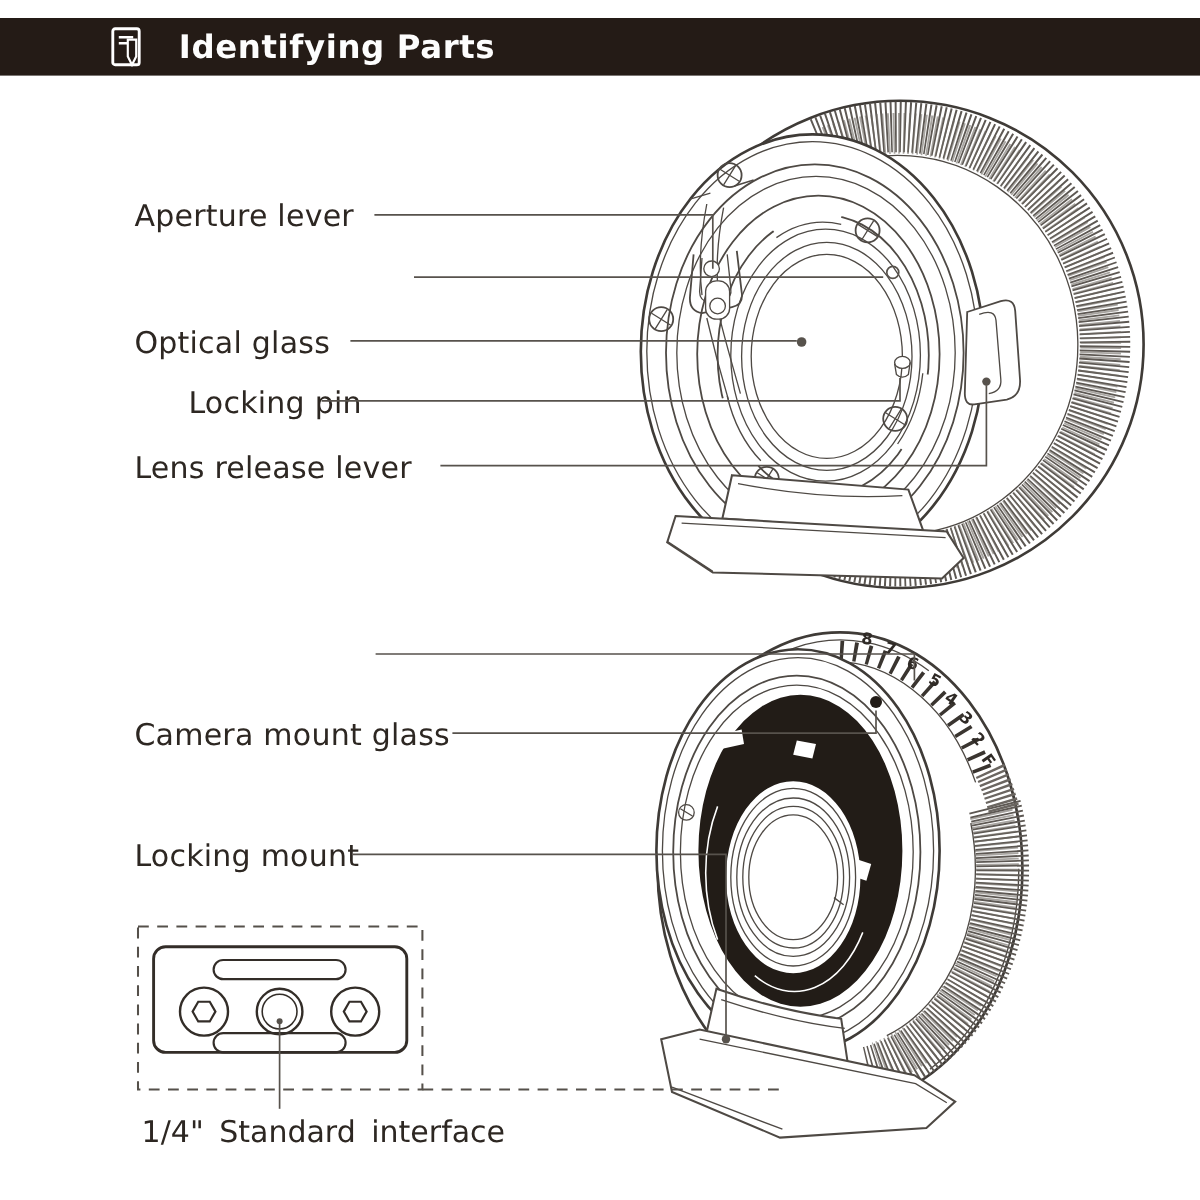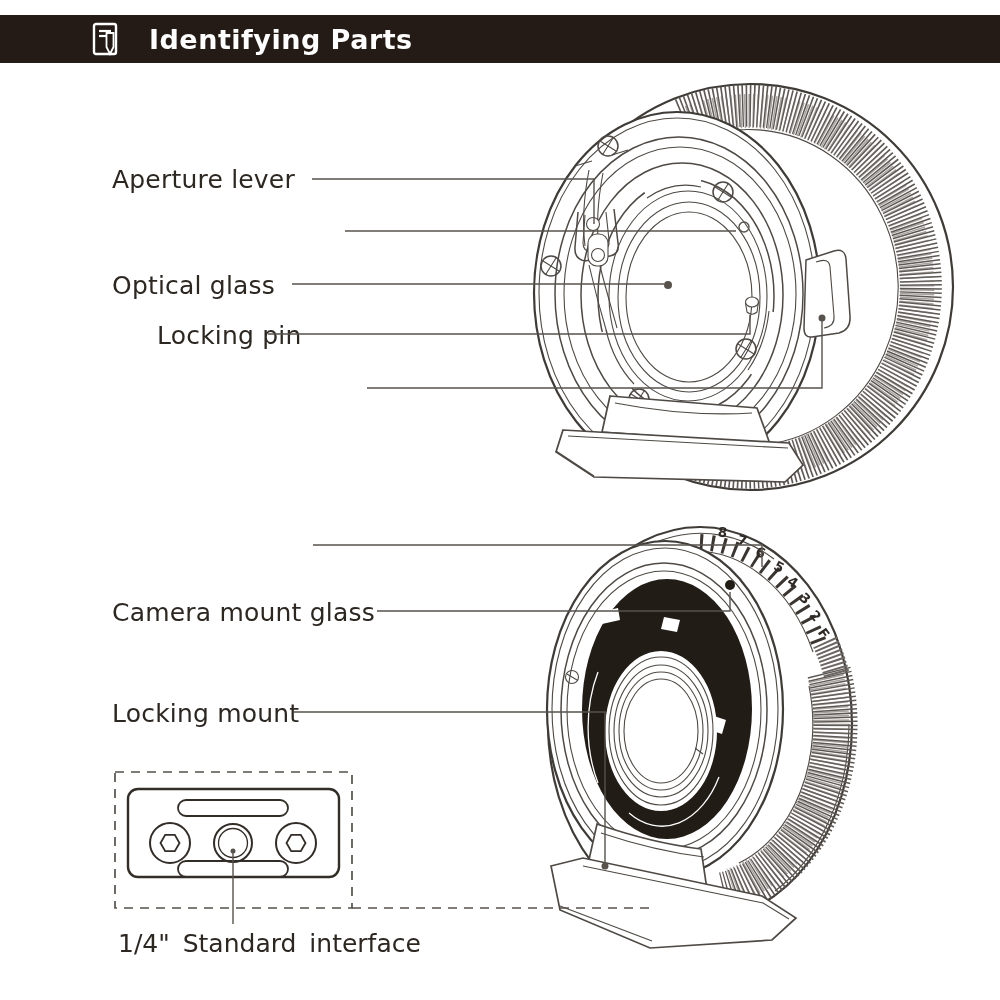--- a/index.html
+++ b/index.html
@@ -32,20 +32,21 @@
       <line x1="7" y1="9" x2="19" y2="9" stroke="#fff" stroke-width="2.2"></line>
       <line x1="7" y1="14" x2="19" y2="14" stroke="#fff" stroke-width="2.2"></line>
       <path d="M14.5,11 h7 v14 l-3.5,7 l-3.5,-7 z" fill="#241b16" stroke="#fff" stroke-width="1.8"></path>
     </svg>
     <span class="title">Identifying Parts</span>
   </div>
 
   <div class="lbl" style="left:112px;top:165px;">Aperture lever</div>
   <div class="lbl" style="left:112px;top:271px;">Optical glass</div>
   <div class="lbl" style="left:112px;top:321px;margin-left:45px;">Locking pin</div>
+  <div class="lbl" style="left:112px;top:375px;">Lens release lever</div>
 
   <div class="lbl" style="left:112px;top:598px;">Camera mount glass</div>
   <div class="lbl" style="left:112px;top:699px;">Locking mount</div>
   <div class="caption" style="left:118px;top:929px;">1/4" Standard interface</div>
 
   <svg class="art" width="1000" height="1000" viewBox="0 0 1000 1000">
 
     <g>
       <circle cx="750" cy="287" r="203" class="fw ln2"></circle>
 

